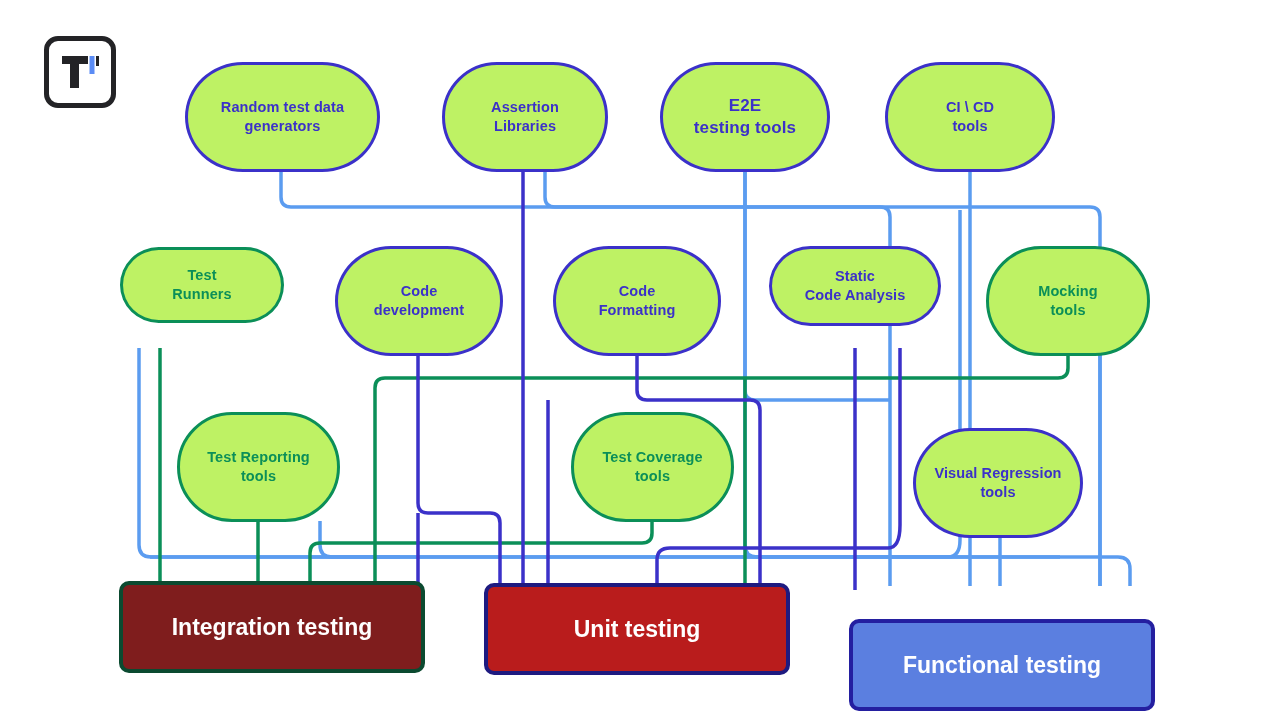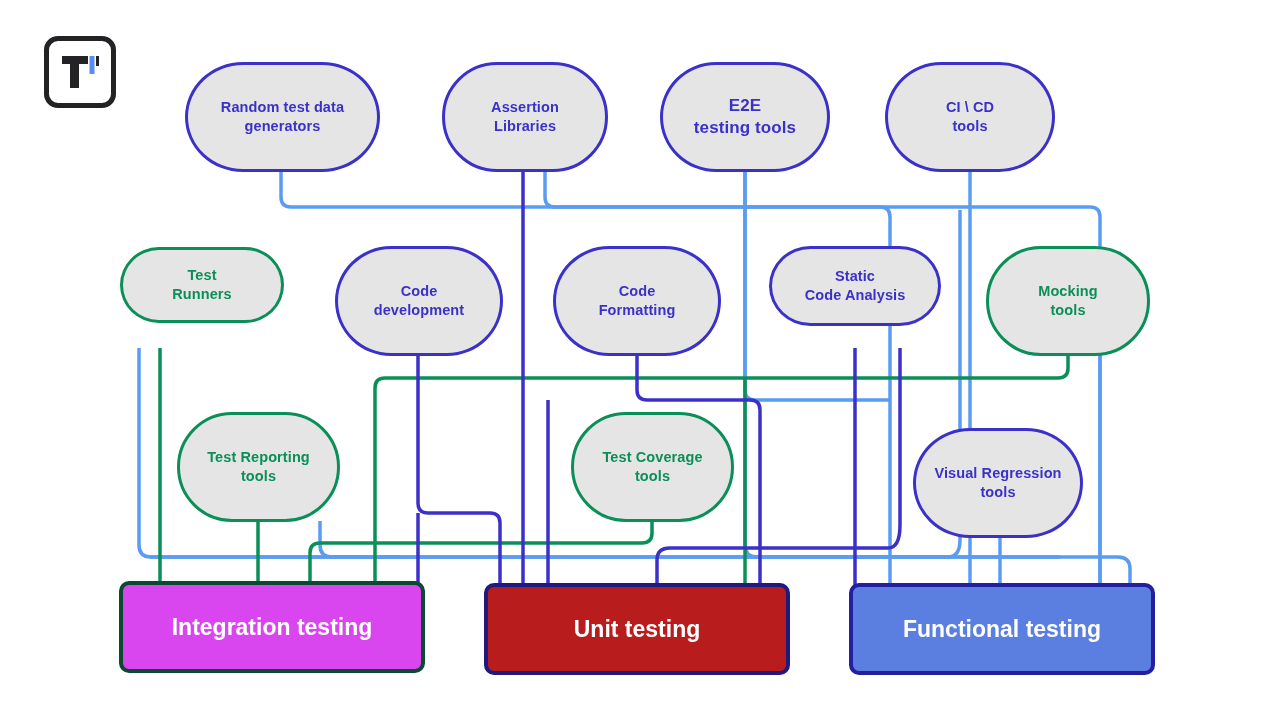--- a/index.html
+++ b/index.html
@@ -20,41 +20,41 @@
     width:44px;height:44px;}
 
   
   #wires{position:absolute;left:0;top:0;width:1282px;height:727px;}
   #wires path{fill:none;stroke-linecap:butt;stroke-linejoin:round;}
 
   
   .bubble{
     position:absolute;box-sizing:border-box;
     display:flex;align-items:center;justify-content:center;
-    text-align:center;background:#e5e5e5;
+    text-align:center;background:#bef264;
     border-width:3px;border-style:solid;
     font-weight:700;line-height:1.28;
     letter-spacing:.1px;
     z-index:5;
   }
   .bubble .lbl{white-space:pre-line;display:block;padding:0 10px;}
   .bubble.indigo{border-color:#3b31c9;color:#3b31c9;}
   .bubble.green{border-color:#0b8f58;color:#0b8f58;}
 
   
   .platebox{
     position:absolute;box-sizing:border-box;
     display:flex;align-items:center;justify-content:center;
     border-radius:10px;color:#ffffff;font-weight:700;
     z-index:6;
   }
   .platebox .plabel{display:block;}
-  .platebox.pb-green{background:#d946ef;border:4px solid #0b4a30;}
+  .platebox.pb-green{background:#7f1d1d;border:4px solid #0b4a30;}
   .platebox.pb-indigo{background:#b91c1c;border:4px solid #1e1a80;}
-  .platebox.pb-lblue{background:#5b7fe0;border:4px solid #241fa0;}
+  .platebox.pb-lblue{background:#5b7fe0;border:4px solid #241fa0;margin-top:36px;}
 </style>
 </head>
 <body>
 
 <div id="stage">
 
   <div id="logo">
     <svg class="glyph" viewBox="0 0 44 44">
       <path d="M4 6 H30 V14 H21 V38 H12 V14 H4 Z" fill="#232326"></path>
       <rect x="31.5" y="6" width="5" height="18" fill="#5b8cf5"></rect>

